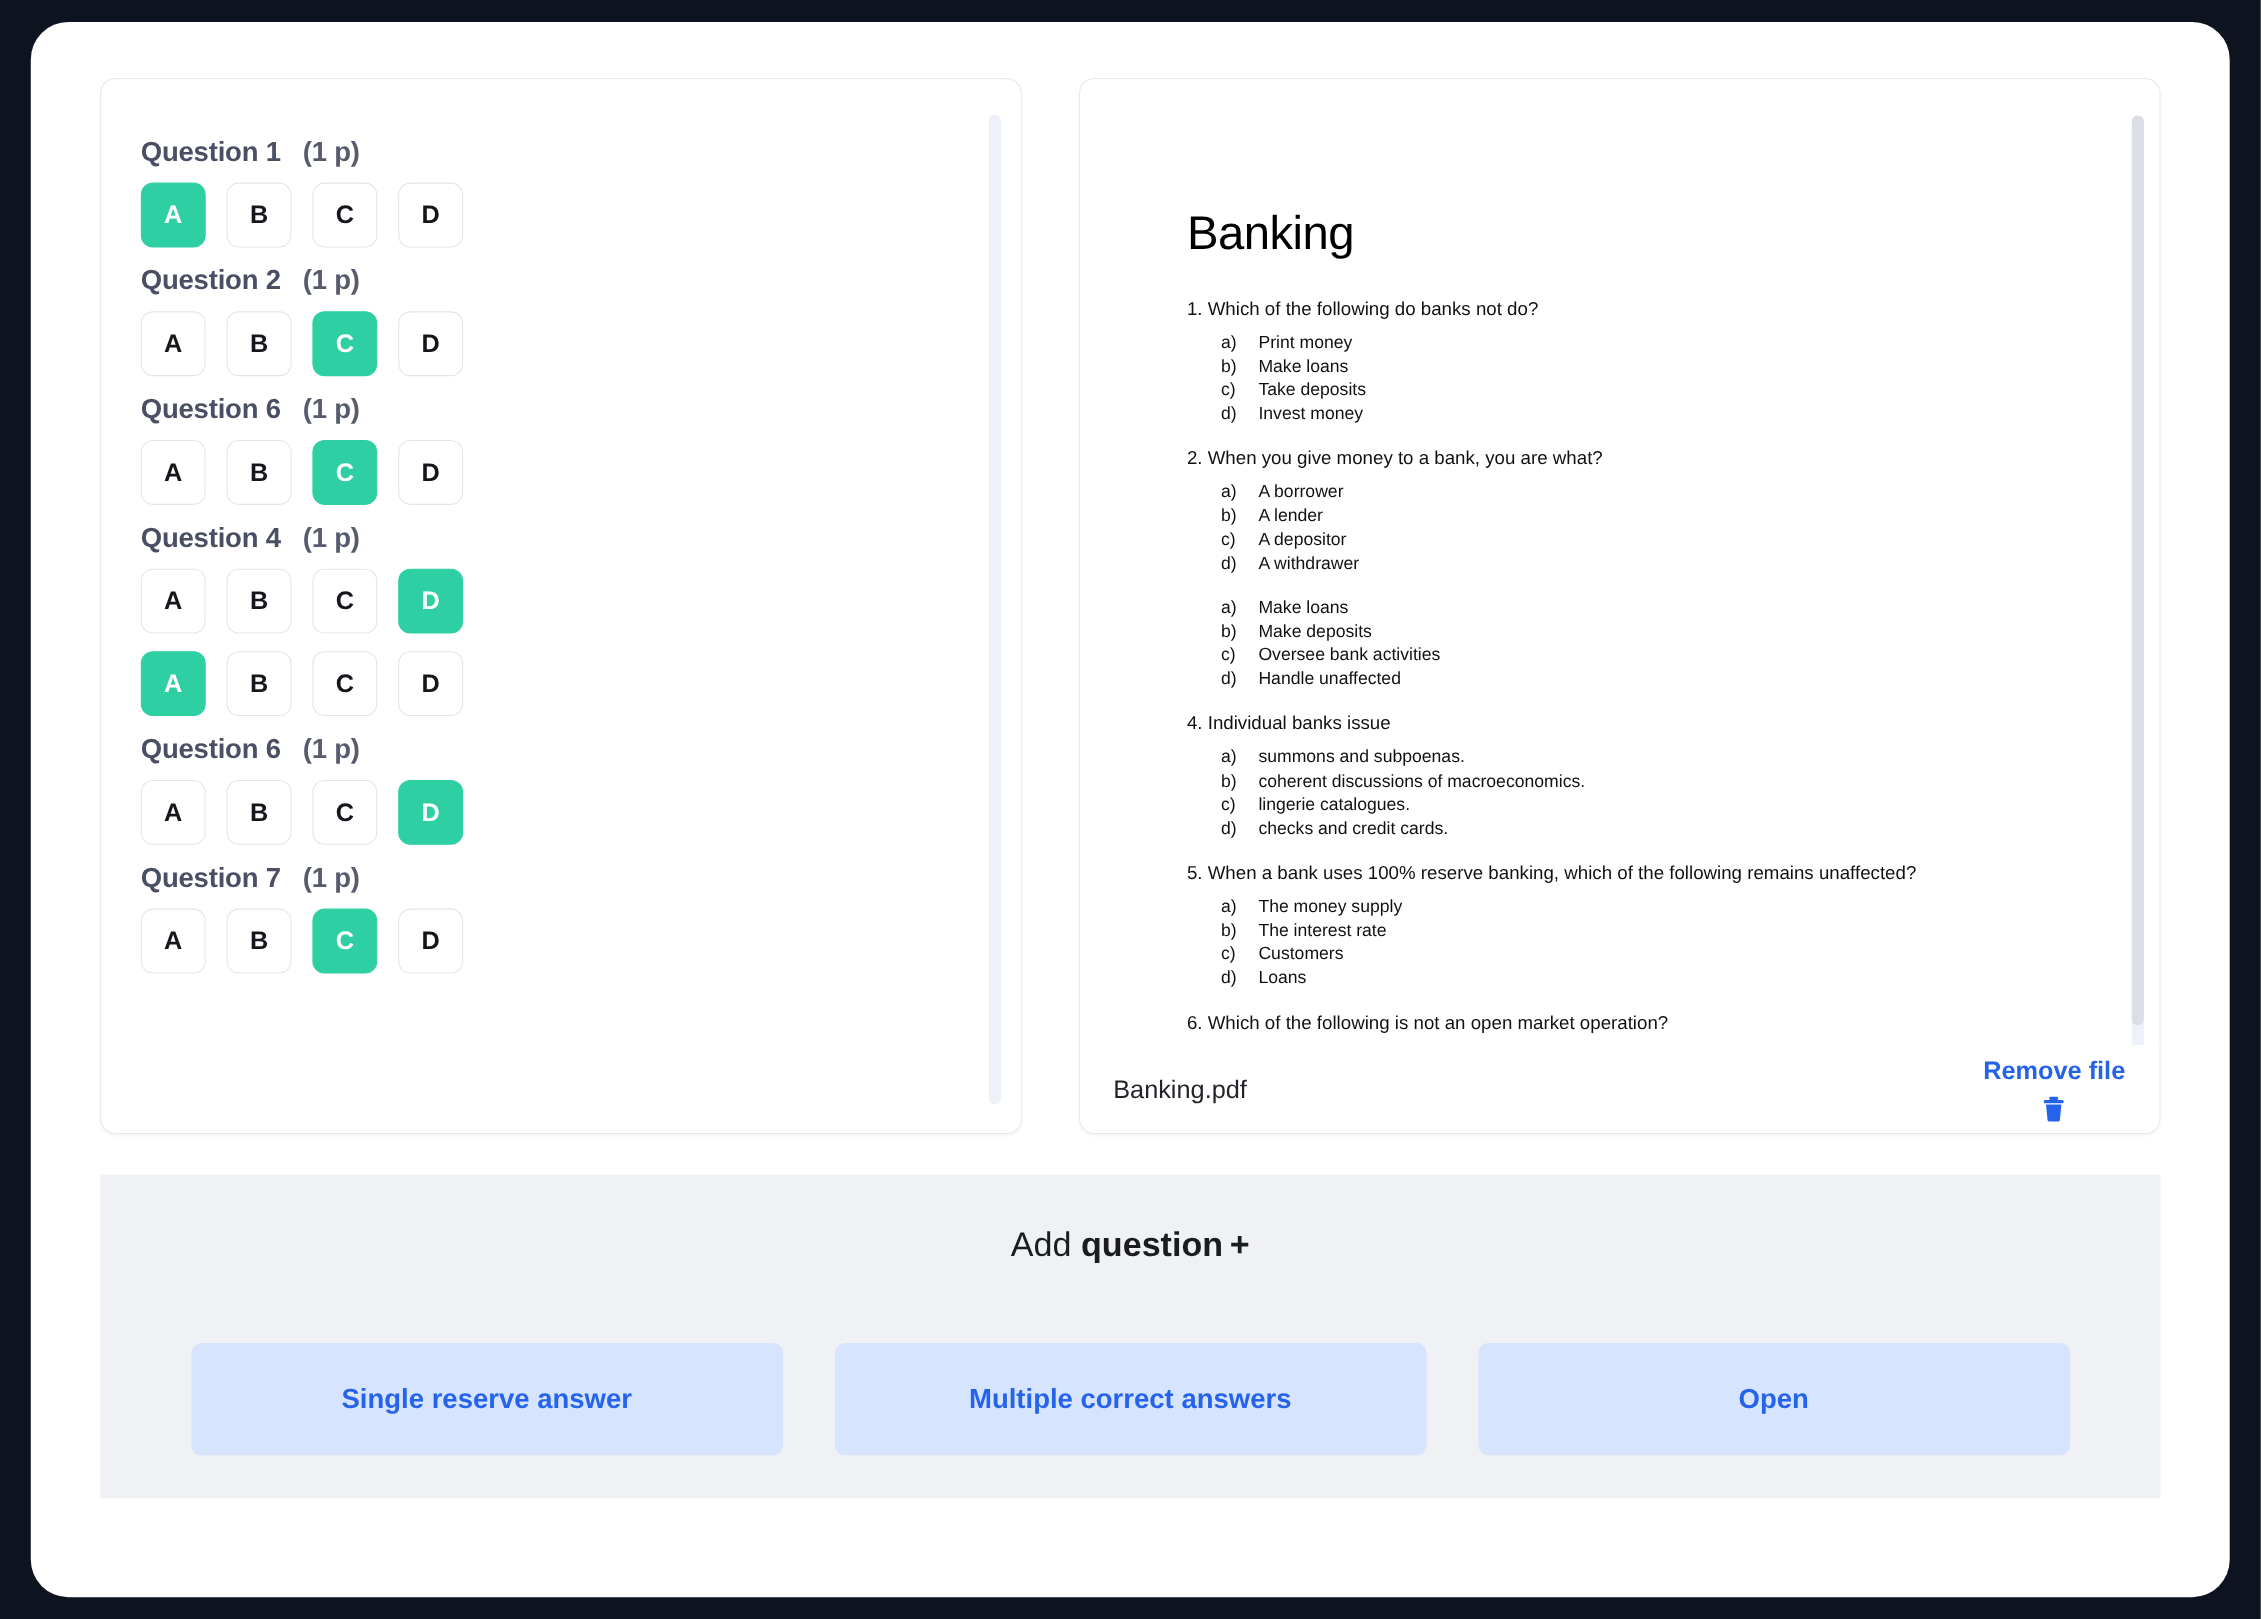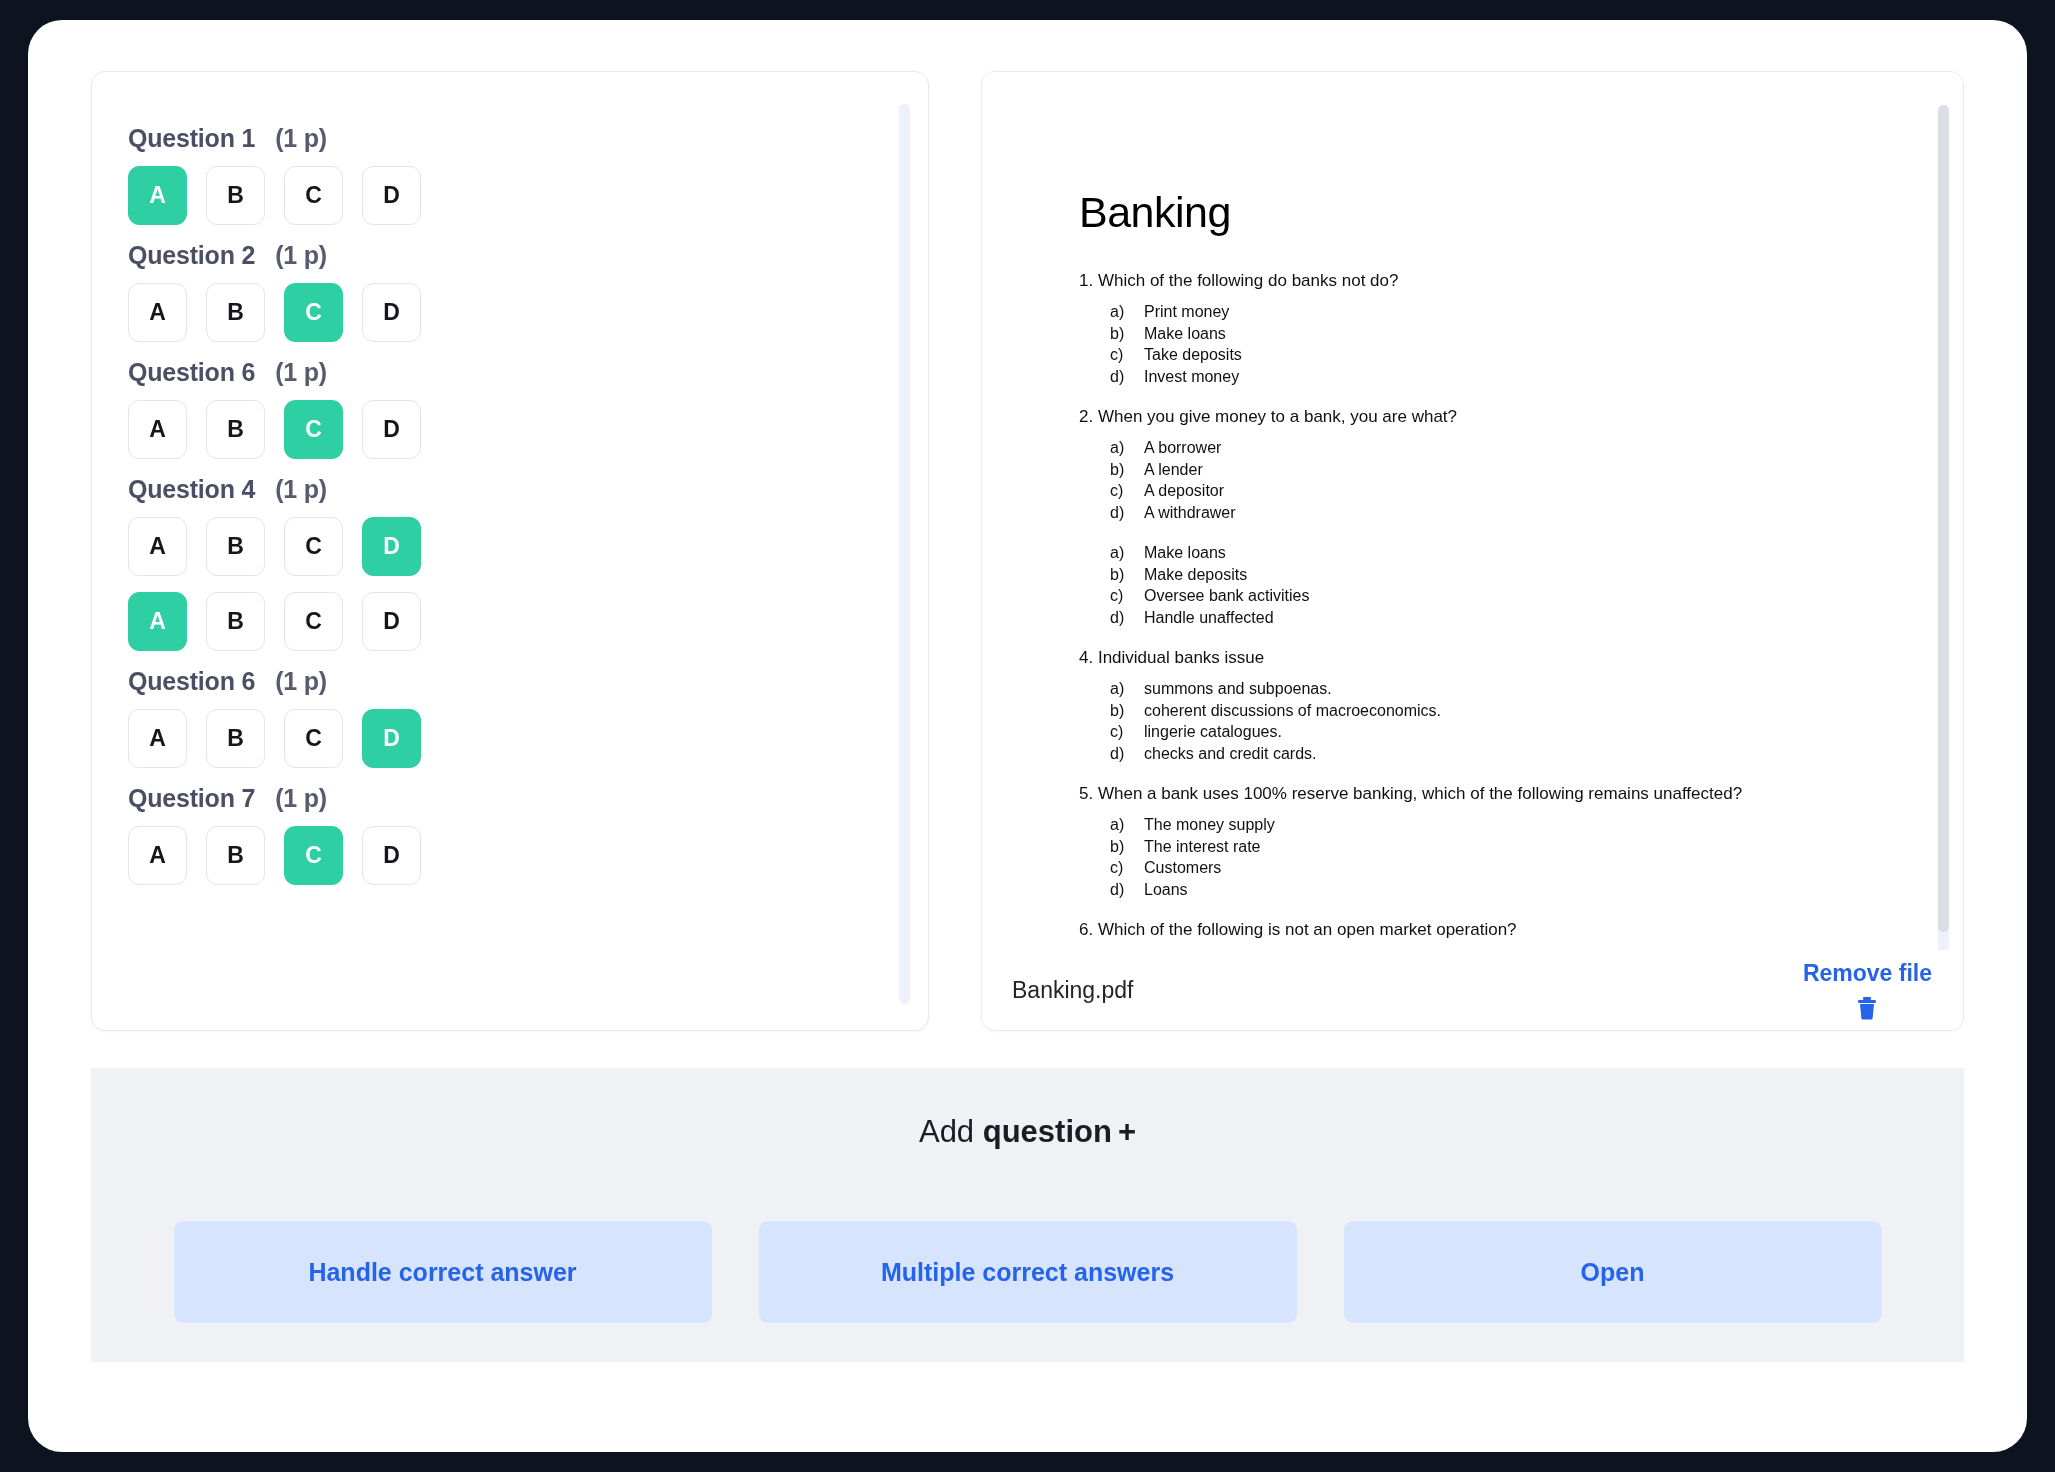--- a/index.html
+++ b/index.html
@@ -466,19 +466,19 @@
     </div>
 
   </div>
 
   <div class="add-panel">
     <div class="add-title">
       <span>Add</span>
       <b>question</b><span class="plus">+</span>
     </div>
     <div class="add-buttons" id="add-buttons">
-        <button class="add-btn">Handle correct answer</button>
+        <button class="add-btn">Single reserve answer</button>
         <button class="add-btn">Multiple correct answers</button>
         <button class="add-btn">Open</button>
       </div>
   </div>
 
 </div>
 
 </body></html>

